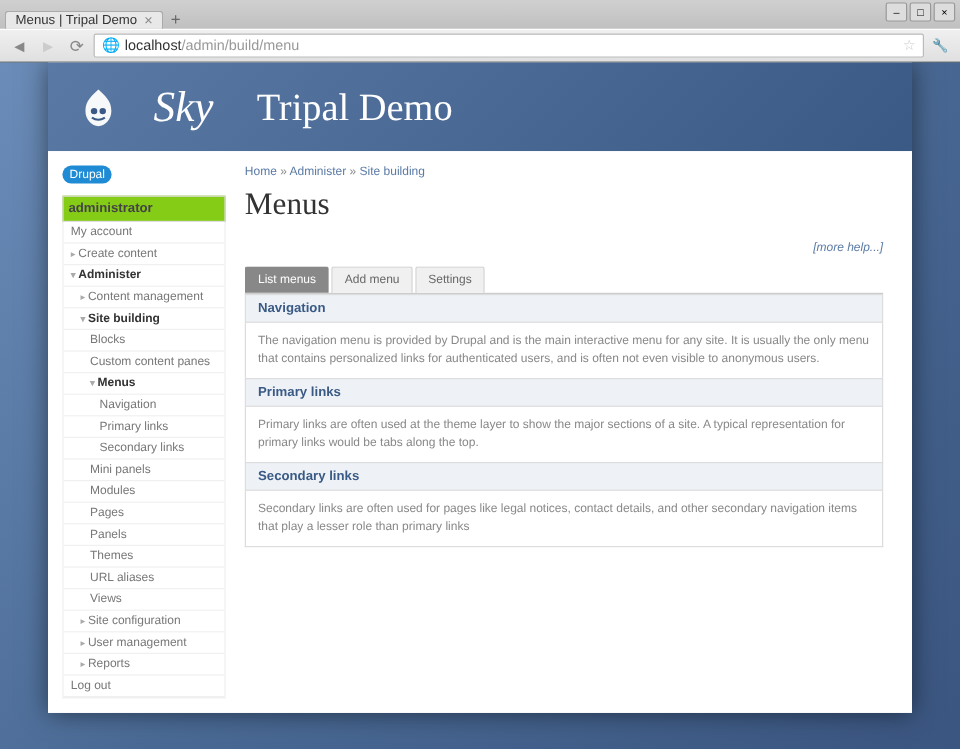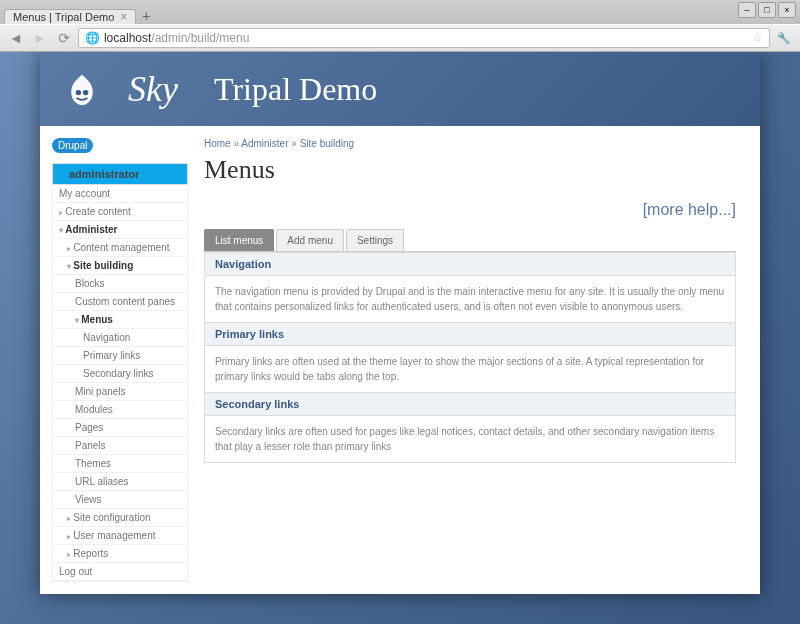--- a/index.html
+++ b/index.html
@@ -17,38 +17,38 @@
 .wrench { width: 20px; height: 20px; display: flex; align-items: center; justify-content: center; color: #666; cursor: pointer; }
 .viewport { background: linear-gradient(135deg, #6b8cb8 0%, #4a6a95 50%, #3a5580 100%); padding: 0; height: 580px; overflow: auto; }
 .page-container { max-width: 720px; margin: 0 auto; box-shadow: 0 0 20px rgba(0,0,0,0.5); background: #fff; }
 .header { background: linear-gradient(135deg, #5a7aa5, #3a5a85); padding: 16px 24px; display: flex; align-items: center; gap: 28px; }
 .logo-circle { width: 36px; height: 36px; }
 .site-name { font-family: Georgia, serif; font-style: italic; font-size: 36px; color: #fff; font-weight: normal; }
 .site-slogan { font-family: Georgia, serif; font-size: 32px; color: #fff; font-weight: normal; margin-left: 8px; }
 .body-area { display: flex; background: #fff; }
 .sidebar { width: 148px; padding: 12px 0 12px 12px; }
 .drupal-badge { display: inline-block; background: #1f8bd4; color: #fff; font-size: 10px; padding: 2px 6px; border-radius: 8px; margin-bottom: 10px; cursor: pointer; }
-.block-title { background: #0ea5e9; border: 1px solid #ddd; padding: 4px 16px; font-size: 11px; font-weight: bold; color: #444; }
+.block-title { background: #84cc16; border: 1px solid #ddd; padding: 4px 4px; font-size: 11px; font-weight: bold; color: #444; }
 .menu-list { list-style: none; border: 1px solid #eee; border-top: none; }
 .menu-list li { font-size: 10px; }
 .menu-list a { display: block; padding: 3px 6px; color: #777; text-decoration: none; border-bottom: 1px solid #f0f0f0; }
 .menu-list .expanded > a::before { content: "▸ "; font-size: 8px; color: #aaa; }
 .menu-list .open > a::before { content: "▾ "; font-size: 8px; color: #aaa; }
 .menu-list ul { list-style: none; }
 .menu-list ul a { padding-left: 14px; }
 .menu-list ul ul a { padding-left: 22px; }
 .menu-list ul ul ul a { padding-left: 30px; }
 .menu-list .active > a { font-weight: bold; color: #333; }
 .main { flex: 1; padding: 12px 24px 40px 16px; }
 .breadcrumb { font-size: 10px; color: #5a7aa5; margin-bottom: 6px; }
 .breadcrumb a { color: #5a7aa5; text-decoration: none; }
 .breadcrumb .sep { color: #888; }
 .page-title { font-family: Georgia, serif; font-size: 26px; color: #333; margin-bottom: 16px; font-weight: normal; }
 .help-text { font-size: 11px; color: #555; line-height: 1.5; margin-bottom: 6px; }
-.more-help { text-align: right; font-size: 16px; margin-bottom: 10px; }
+.more-help { text-align: right; font-size: 10px; margin-bottom: 10px; font-style: italic; }
 .more-help a { color: #5a7aa5; text-decoration: none; }
 .tabs { display: flex; border-bottom: 1px solid #ccc; margin-bottom: 0; }
 .tabs .tabitem { padding: 5px 10px; font-size: 10px; color: #666; border: 1px solid #ccc; border-bottom: none; margin-right: 2px; background: #f0f0f0; cursor: pointer; border-radius: 2px 2px 0 0; }
 .tabs .tabitem.active { background: #888; color: #fff; border-color: #888; }
 .menu-block { border: 1px solid #ddd; border-top: none; }
 .menu-block-title { background: #eef2f7; padding: 5px 10px; font-size: 11px; font-weight: bold; color: #3a5a85; border-bottom: 1px solid #ddd; border-top: 1px solid #ddd; }
 .menu-block-title a { color: #3a5a85; text-decoration: none; }
 .menu-block-desc { padding: 8px 10px; font-size: 10px; color: #888; line-height: 1.5; }
 .win-controls { position: absolute; top: 2px; right: 4px; display: flex; gap: 2px; }
 .win-btn { width: 18px; height: 16px; background: #ddd; border: 1px solid #999; border-radius: 2px; display: flex; align-items: center; justify-content: center; font-size: 9px; cursor: pointer; }

